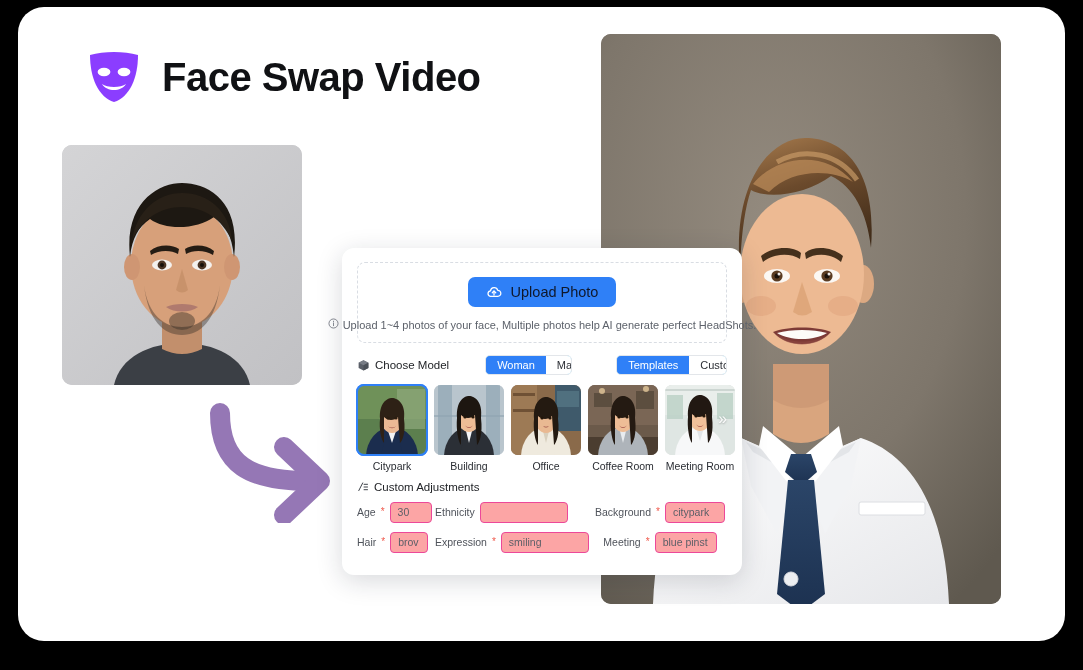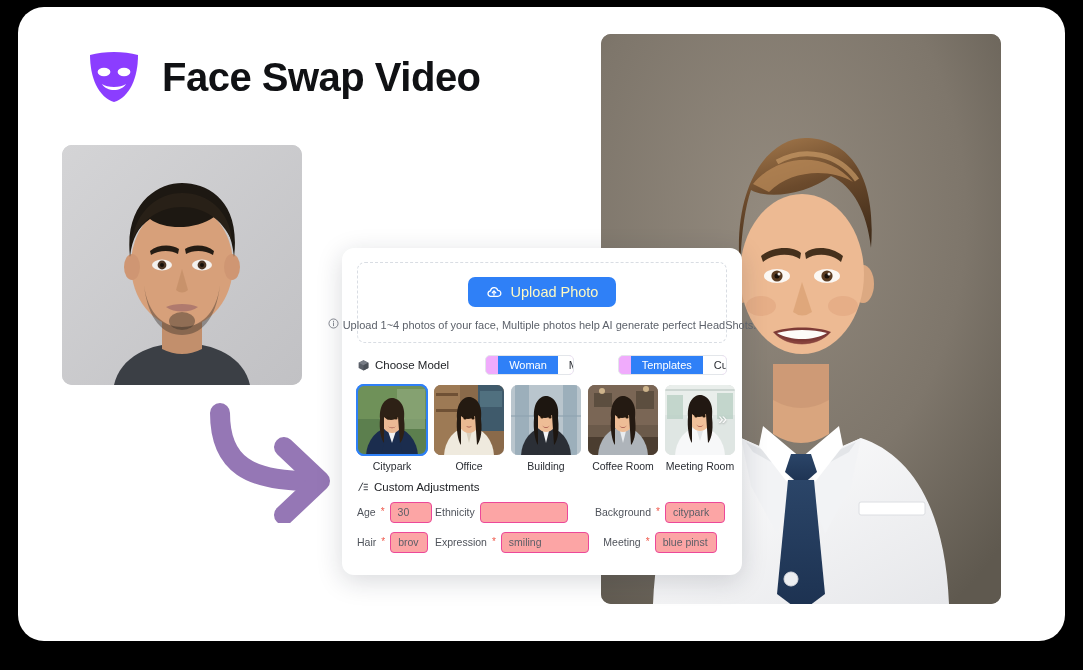--- a/index.html
+++ b/index.html
@@ -73,21 +73,21 @@
   .dropzone {
     border: 1px dashed #d9dde3;
     border-radius: 8px;
     padding: 14px 10px 11px 10px;
     display: flex; flex-direction: column; align-items: center;
   }
   .upload-btn {
     display: inline-flex; align-items: center; justify-content: center;
     gap: 9px;
     background: #2f80f7;
-    color: #fef9c3;
+    color: #0f172a;
     border: none;
     border-radius: 7px;
     height: 30px;
     padding: 0 18px;
     font-size: 14.5px;
     font-family: "Liberation Sans", sans-serif;
     font-weight: 400;
     cursor: pointer;
     white-space: nowrap;
   }
@@ -112,22 +112,21 @@
     white-space: nowrap;
   }
   .model-label svg { width: 13px; height: 13px; display: block; }
 
   .seg {
     display: inline-flex;
     border: 1px solid #e3e6ea;
     border-radius: 5px;
     overflow: hidden;
     height: 20px;
-    background: #f0abfc;
-    padding-left: 12px;
+    background: #7dd3fc;
   }
   .seg-gender { margin-left: 36px; }
   .seg-mode  { margin-left: 44px; }
   .seg button {
     border: none;
     background: #fff;
     color: #2c2f35;
     font-size: 11px;
     font-family: "Liberation Sans", sans-serif;
     padding: 0 11px;
@@ -428,58 +427,58 @@
               <circle cx="39" cy="33" r="1.6" fill="#2b1d10"></circle>
               <path d="M31 41 C33 43, 37 43, 39 41 C37 44, 33 44, 31 41 Z" fill="#9c4f46"></path>
             </svg>
           </div>
           <div class="tpl-label">Citypark</div>
         </div>
 
         <div class="tpl">
           <div class="tpl-thumb">
             <svg viewBox="0 0 70 70" xmlns="http://www.w3.org/2000/svg" preserveAspectRatio="xMidYMid slice">
+              <rect width="70" height="70" fill="#c3cdd4"></rect>
+              <rect x="0" y="0" width="70" height="70" fill="#b9c5cd"></rect>
+              <rect x="4" y="0" width="14" height="70" fill="#93a7b4" opacity="0.75"></rect>
+              <rect x="52" y="0" width="14" height="70" fill="#93a7b4" opacity="0.75"></rect>
+              <rect x="0" y="30" width="70" height="2" fill="#8fa3b0" opacity="0.6"></rect>
+              <ellipse cx="35" cy="72" rx="25" ry="30" fill="#2b2f36"></ellipse>
+              <path d="M26 70 L31 46 L39 46 L44 70 Z" fill="#2b2f36"></path>
+              <path d="M32 46 L35 58 L38 46 Z" fill="#f4f5f7"></path>
+              <ellipse cx="35" cy="33" rx="11" ry="14" fill="#eebd96"></ellipse>
+              <path d="M23 33 C22 16, 30 11, 35 11 C41 11, 49 17, 47 33 C49 50, 45 58, 43 60 L41 30 C37 34, 31 34, 27 30 L27 60 C24 56, 22 44, 23 33 Z" fill="#1d1610"></path>
+              <circle cx="31" cy="32" r="1.6" fill="#241609"></circle>
+              <circle cx="39" cy="32" r="1.6" fill="#241609"></circle>
+              <path d="M31 40 C33 43, 37 43, 39 40 C37 44, 33 44, 31 40 Z" fill="#a3524a"></path>
+            </svg>
+          </div>
+          <div class="tpl-label">Building</div>
+        </div>
+
+        <div class="tpl">
+          <div class="tpl-thumb">
+            <svg viewBox="0 0 70 70" xmlns="http://www.w3.org/2000/svg" preserveAspectRatio="xMidYMid slice">
               <rect width="70" height="70" fill="#8a6a4a"></rect>
               <rect x="0" y="0" width="26" height="70" fill="#9d7a55"></rect>
               <rect x="2" y="8" width="22" height="3" fill="#6f5135"></rect>
               <rect x="2" y="24" width="22" height="3" fill="#6f5135"></rect>
               <rect x="44" y="0" width="26" height="46" fill="#3f5a6b"></rect>
               <rect x="46" y="6" width="22" height="16" fill="#50707f"></rect>
               <ellipse cx="35" cy="72" rx="25" ry="30" fill="#efeade"></ellipse>
               <path d="M26 70 L31 46 L39 46 L44 70 Z" fill="#efeade"></path>
               <path d="M32 46 L35 58 L38 46 Z" fill="#d8cfbd"></path>
               <ellipse cx="35" cy="34" rx="11" ry="14" fill="#e9b992"></ellipse>
               <path d="M23 34 C22 17, 30 12, 35 12 C41 12, 49 18, 47 34 C49 50, 45 58, 43 60 L41 31 C37 35, 31 35, 27 31 L27 60 C24 56, 22 44, 23 34 Z" fill="#241a11"></path>
               <circle cx="31" cy="33" r="1.6" fill="#221509"></circle>
               <circle cx="39" cy="33" r="1.6" fill="#221509"></circle>
               <path d="M32 41 C34 42, 36 42, 38 41 C36 43, 34 43, 32 41 Z" fill="#9c4f46"></path>
             </svg>
           </div>
           <div class="tpl-label">Office</div>
-        </div>
-
-        <div class="tpl">
-          <div class="tpl-thumb">
-            <svg viewBox="0 0 70 70" xmlns="http://www.w3.org/2000/svg" preserveAspectRatio="xMidYMid slice">
-              <rect width="70" height="70" fill="#c3cdd4"></rect>
-              <rect x="0" y="0" width="70" height="70" fill="#b9c5cd"></rect>
-              <rect x="4" y="0" width="14" height="70" fill="#93a7b4" opacity="0.75"></rect>
-              <rect x="52" y="0" width="14" height="70" fill="#93a7b4" opacity="0.75"></rect>
-              <rect x="0" y="30" width="70" height="2" fill="#8fa3b0" opacity="0.6"></rect>
-              <ellipse cx="35" cy="72" rx="25" ry="30" fill="#2b2f36"></ellipse>
-              <path d="M26 70 L31 46 L39 46 L44 70 Z" fill="#2b2f36"></path>
-              <path d="M32 46 L35 58 L38 46 Z" fill="#f4f5f7"></path>
-              <ellipse cx="35" cy="33" rx="11" ry="14" fill="#eebd96"></ellipse>
-              <path d="M23 33 C22 16, 30 11, 35 11 C41 11, 49 17, 47 33 C49 50, 45 58, 43 60 L41 30 C37 34, 31 34, 27 30 L27 60 C24 56, 22 44, 23 33 Z" fill="#1d1610"></path>
-              <circle cx="31" cy="32" r="1.6" fill="#241609"></circle>
-              <circle cx="39" cy="32" r="1.6" fill="#241609"></circle>
-              <path d="M31 40 C33 43, 37 43, 39 40 C37 44, 33 44, 31 40 Z" fill="#a3524a"></path>
-            </svg>
-          </div>
-          <div class="tpl-label">Building</div>
         </div>
 
         <div class="tpl">
           <div class="tpl-thumb">
             <svg viewBox="0 0 70 70" xmlns="http://www.w3.org/2000/svg" preserveAspectRatio="xMidYMid slice">
               <rect width="70" height="70" fill="#6b5a4a"></rect>
               <rect x="0" y="0" width="70" height="40" fill="#7a6655"></rect>
               <rect x="6" y="8" width="18" height="14" fill="#55483a" opacity="0.8"></rect>
               <rect x="48" y="6" width="18" height="18" fill="#55483a" opacity="0.8"></rect>
               <circle cx="14" cy="6" r="3" fill="#e3c89a" opacity="0.8"></circle>

